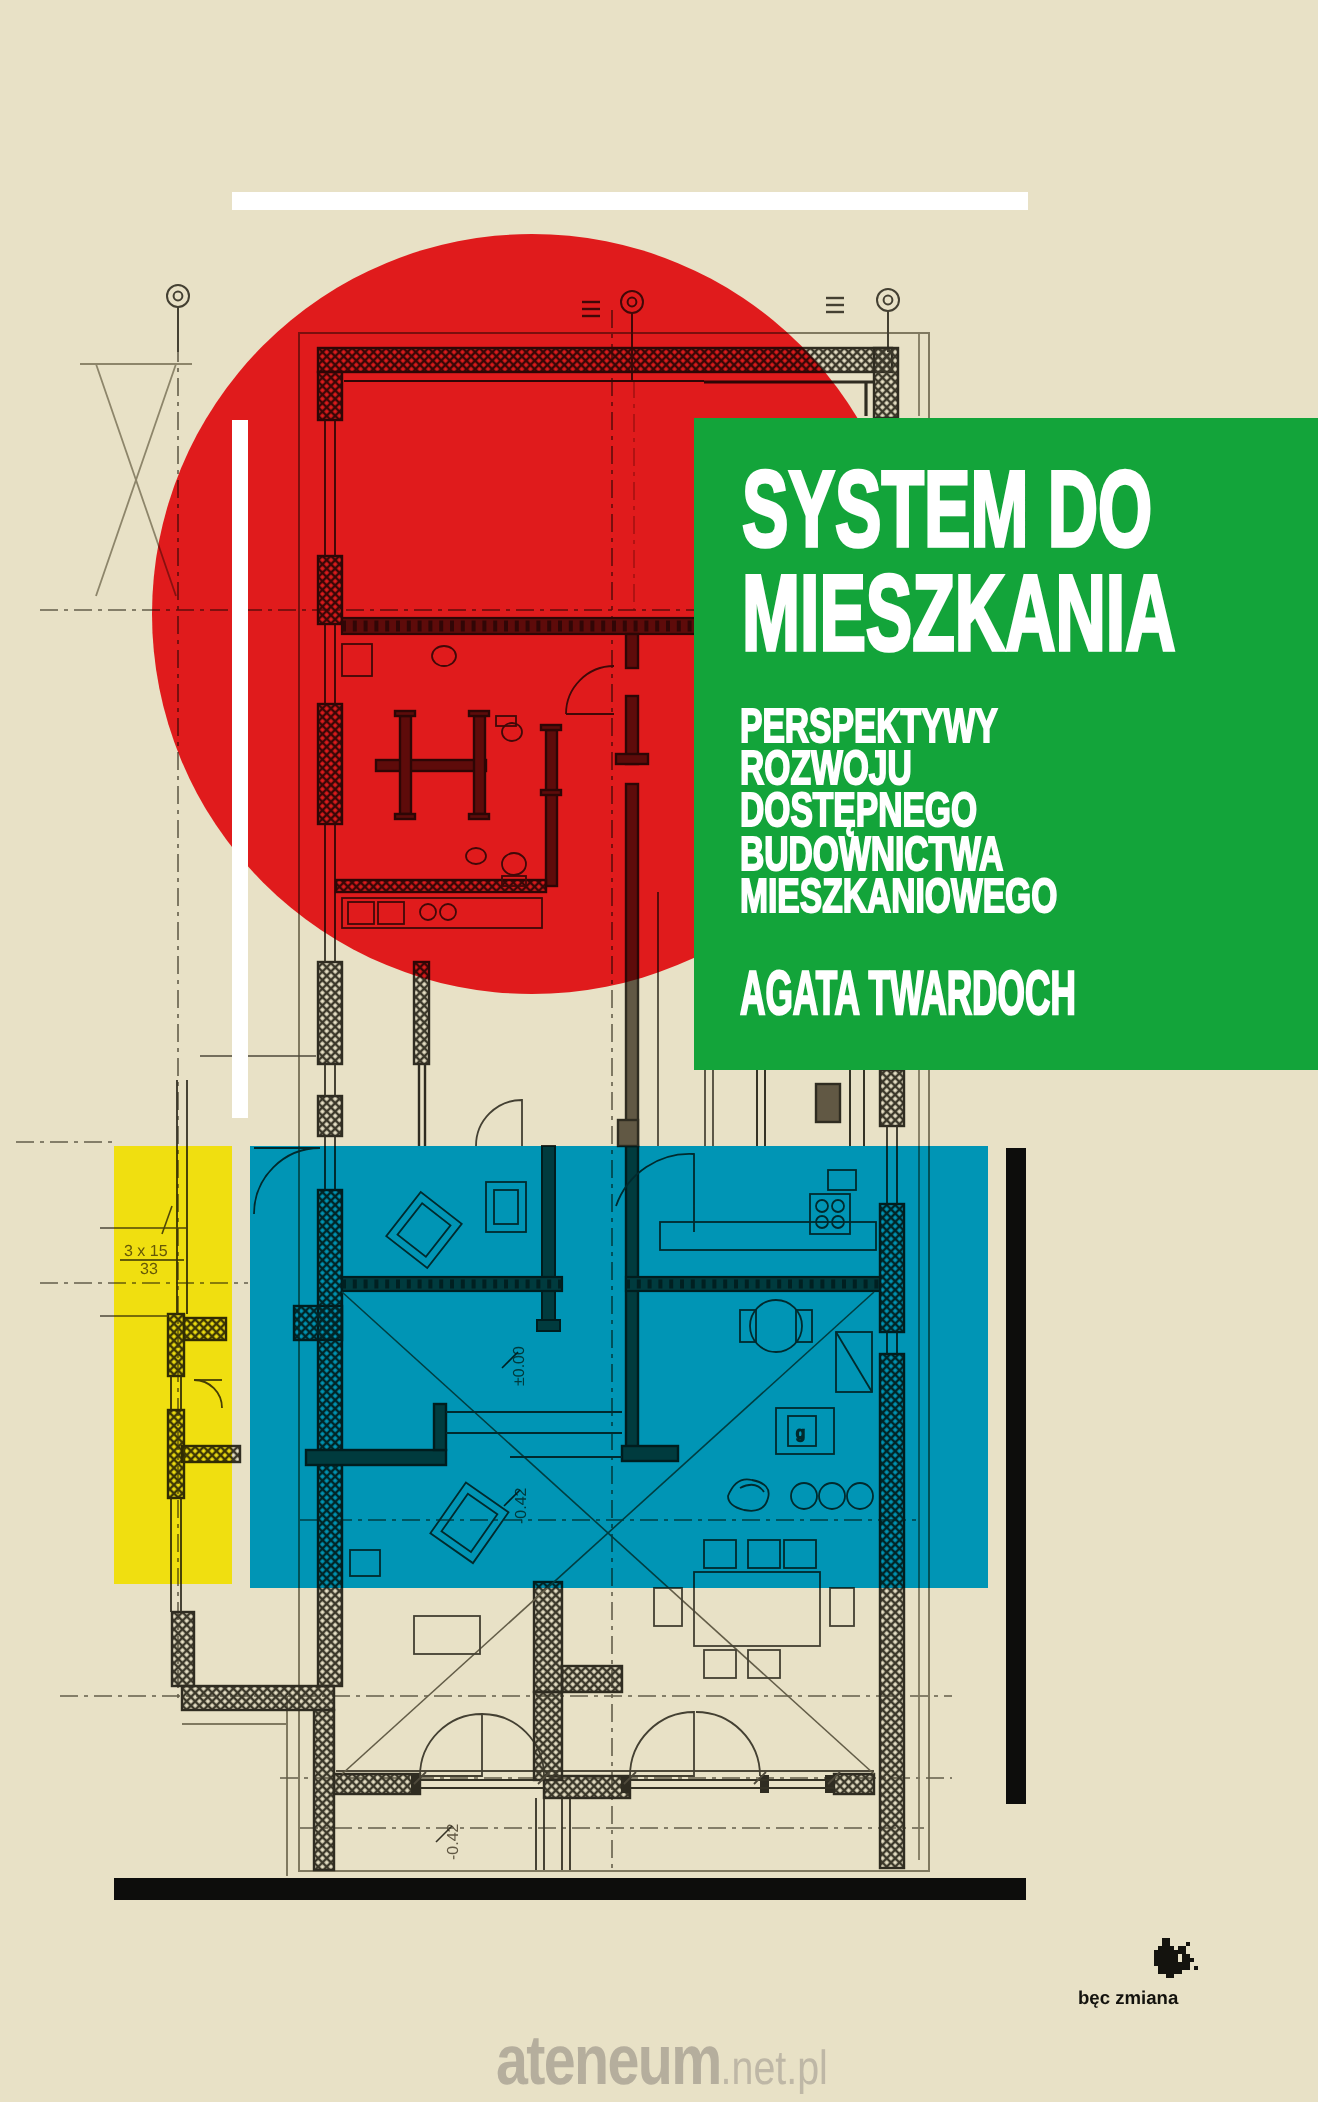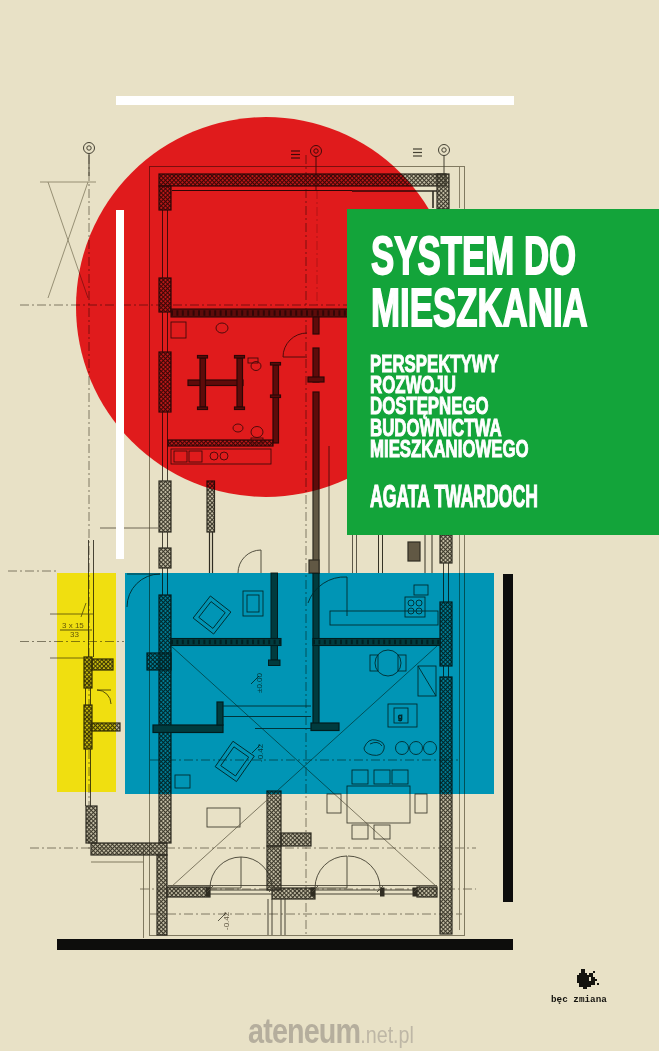--- a/index.html
+++ b/index.html
@@ -512,19 +512,19 @@
       <rect x="8" y="4" width="2" height="2"></rect>
       <rect x="7" y="6" width="3" height="2"></rect>
       <rect x="10" y="5" width="1" height="1"></rect>
       <rect x="9" y="1" width="1" height="1"></rect>
       <rect x="11" y="7" width="1" height="1"></rect>
       <rect x="6" y="8" width="2" height="1"></rect>
       <rect x="4" y="9" width="2" height="1"></rect>
     </g>
   </svg>
 
-  <div class="abs" style="left:539px;top:994px;color:#14130e;font-family:Liberation Mono, monospace;font-weight:bold;font-size:9.3px;white-space:nowrap;margin-left:12px;">bęc zmiana</div>
+  <div class="abs" style="left:539px;top:994px;color:#14130e;font-family:Liberation Sans, sans-serif;font-weight:bold;font-size:9.3px;white-space:nowrap;">bęc zmiana</div>
 
   <div class="abs" style="left:248px;top:1011px;white-space:nowrap;transform:scaleX(0.82);transform-origin:left top;">
     <span style="color:#b5ae9d;font-weight:bold;font-size:35px;letter-spacing:-1px;">ateneum</span><span style="color:#beb7a6;font-size:24px;">.net.pl</span>
   </div>
 
 </div>
 
 </body></html>

